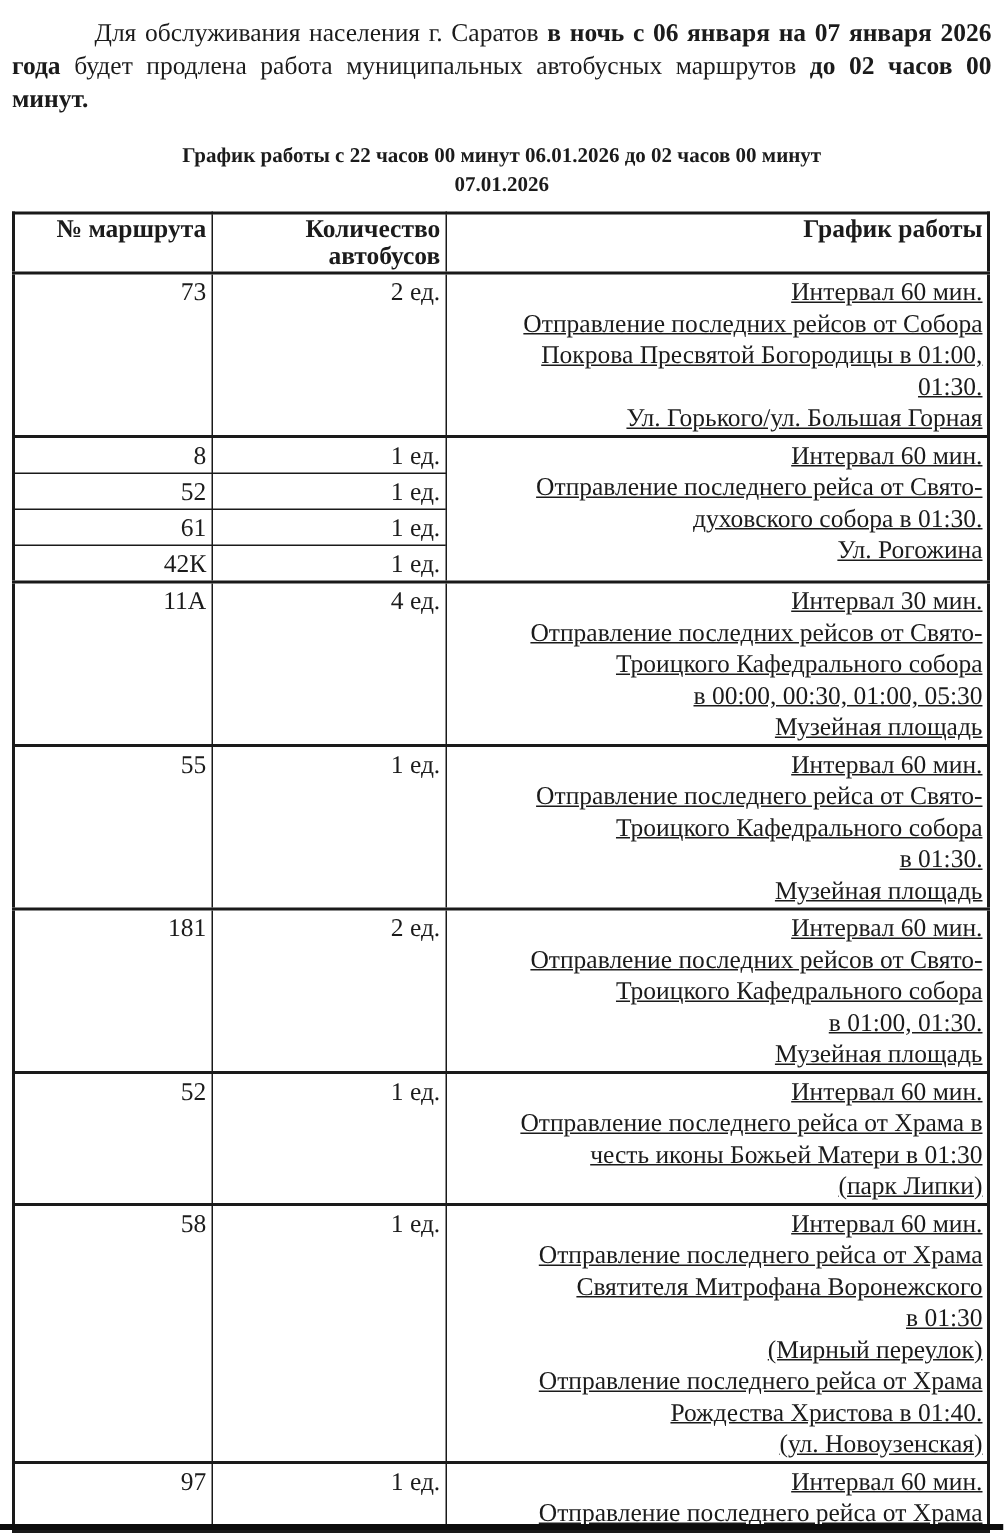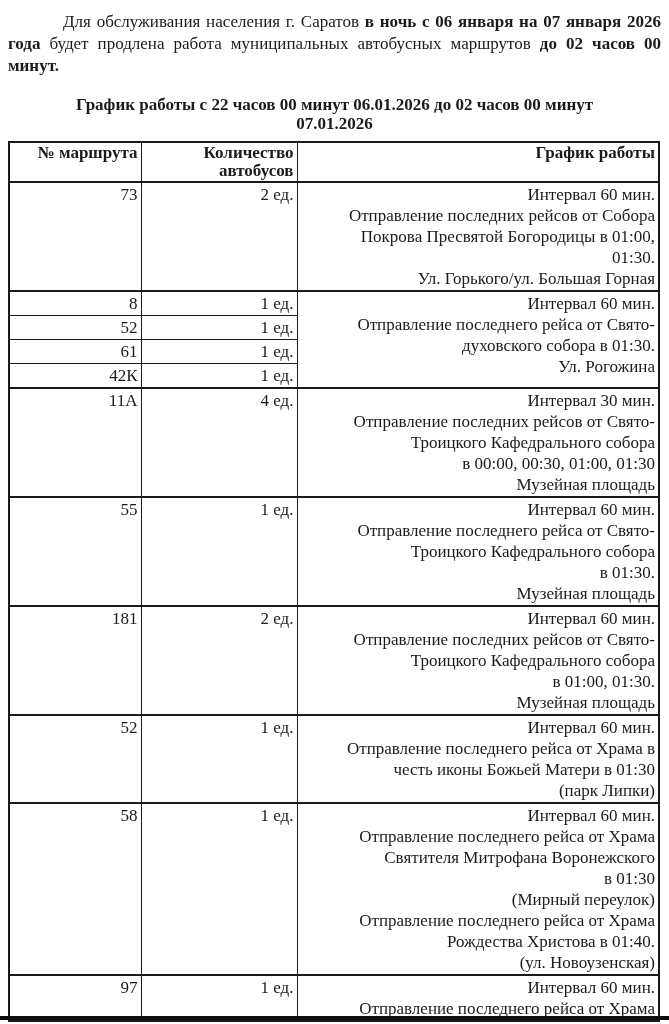--- a/index.html
+++ b/index.html
@@ -12,21 +12,21 @@
     color: var(--text, #1b1b1b);
   }
   .page { position: relative; width: 669px; height: 1024px; overflow: hidden; background: var(--bg, #ffffff); }
   .intro {
     margin: 11px 8px 0 8px;
     font-size: 17px; line-height: 22px;
     text-align: justify; text-indent: 55px;
   }
   .title {
     margin: 18px 8px 0 8px;
-    font-size: 17px; line-height: 19px;
+    font-size: 14px; line-height: 19px;
     font-weight: bold; text-align: center;
     white-space: pre-line;
   }
   table.schedule {
     margin: 8px 0 0 8px; width: 650px;
     border-collapse: collapse; table-layout: fixed;
     border: 2px solid var(--border, #1a1a1a);
   }
   .col-num   { width: 132px; }
   .col-buses { width: 156px; }
@@ -36,21 +36,21 @@
     text-align: right; vertical-align: top;
     font-size: 17px; line-height: 21px;
     padding: 1px 3px;
     overflow: hidden;
   }
   thead th {
     font-weight: bold; line-height: 18px;
     height: 38px; white-space: pre-line;
     border-bottom: 2px solid var(--border, #1a1a1a);
   }
-  td.schedule-cell { white-space: pre-line; }
+  td.schedule-cell { white-space: pre-line; text-decoration: underline; }
   tr.group-start td { border-top: 2px solid var(--border, #1a1a1a); }
   tr.route-row td.small { height: 21px; }
   .bottom-line {
     position: absolute; left: 0; top: 1016px;
     width: 669px; height: 4px;
     background: #0d0d0d;
   }
 </style>
 </head>
 <body>
@@ -105,21 +105,21 @@
         <tr class="route-row">
           <td class="small">42К</td>
           <td class="small">1 ед.</td>
         </tr>
         <tr class="route-row group-start">
           <td>11А</td>
           <td>4 ед.</td>
           <td class="schedule-cell" rowspan="1">Интервал 30 мин.
 Отправление последних рейсов от Свято-
 Троицкого Кафедрального собора
-в 00:00, 00:30, 01:00, 01:30
+в 00:00, 00:30, 01:00, 05:30
 Музейная площадь</td>
         </tr>
         <tr class="route-row group-start">
           <td>55</td>
           <td>1 ед.</td>
           <td class="schedule-cell" rowspan="1">Интервал 60 мин.
 Отправление последнего рейса от Свято-
 Троицкого Кафедрального собора
 в 01:30.
 Музейная площадь</td>

